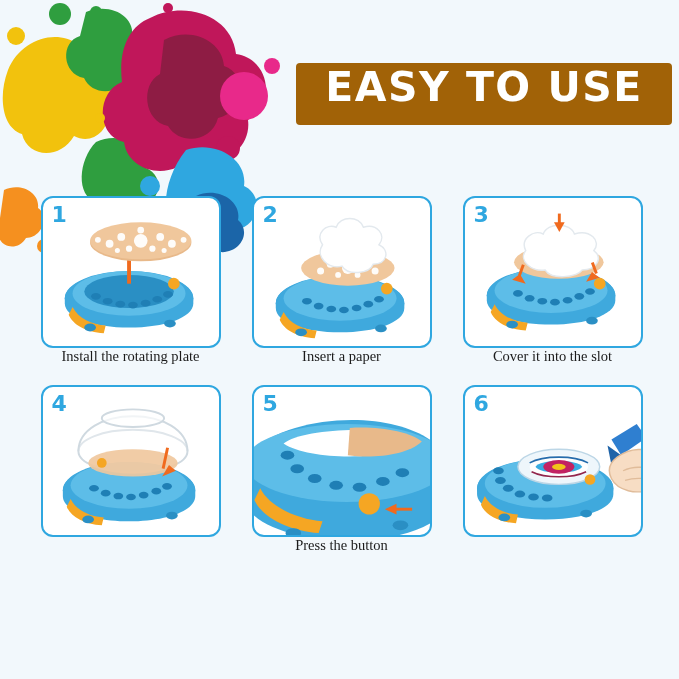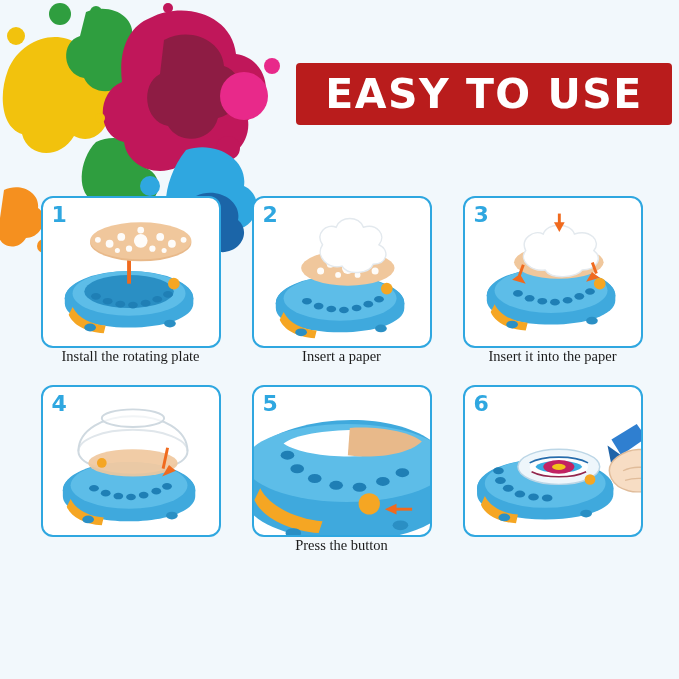--- a/index.html
+++ b/index.html
@@ -8,23 +8,23 @@
     background:#f2f8fc;
     font-family:"Liberation Sans", sans-serif;
     overflow:hidden;
     position:relative;
   }
   
   #header-banner{
     position:absolute;
     left:296px;top:63px;
     width:376px;height:62px;
-    background:#b91c1c;
+    background:#a16207;
     border-radius:4px;
-    display:flex;align-items:center;justify-content:center;
+    display:flex;justify-content:center;
   }
   #header-banner .banner-text{
     color:#ffffff;
     font-size:41px;
     font-weight:bold;
     letter-spacing:1.5px;
     font-family:"DejaVu Sans", sans-serif;
     white-space:nowrap;
   }
   
@@ -239,21 +239,21 @@
           <rect x="95" y="16" width="3" height="14"></rect>
           <polygon points="96.5,35 91,25 102,25"></polygon>
           <rect x="131" y="66" width="3" height="12" transform="rotate(-20 132 72)"></rect>
           <polygon points="124,86 130,76 138,82"></polygon>
           <rect x="56" y="68" width="3" height="12" transform="rotate(20 57 74)"></rect>
           <polygon points="62,88 56,78 48,84"></polygon>
         </g>
         <circle cx="138" cy="88" r="6" fill="#f5a623"></circle>
       </svg>
     </div>
-    <div class="step-caption">Insert it into the paper</div>
+    <div class="step-caption">Cover it into the slot</div>
   </div>
 
   <div class="step-cell">
     <div class="step-card">
       <span class="step-number">4</span>
       <svg class="device-svg" viewBox="0 0 180 152">
         <ellipse cx="88" cy="106" rx="68" ry="29" fill="#3fa9dd"></ellipse>
         <path d="M20 106 C20 90 52 78 88 78 C124 78 156 90 156 106 L156 112 C156 128 124 138 88 138 C52 138 20 128 20 112 Z" fill="#3fa9dd"></path>
         <ellipse cx="88" cy="101" rx="60" ry="24" fill="#5dbde8"></ellipse>
         <g fill="#1f7fb5">

